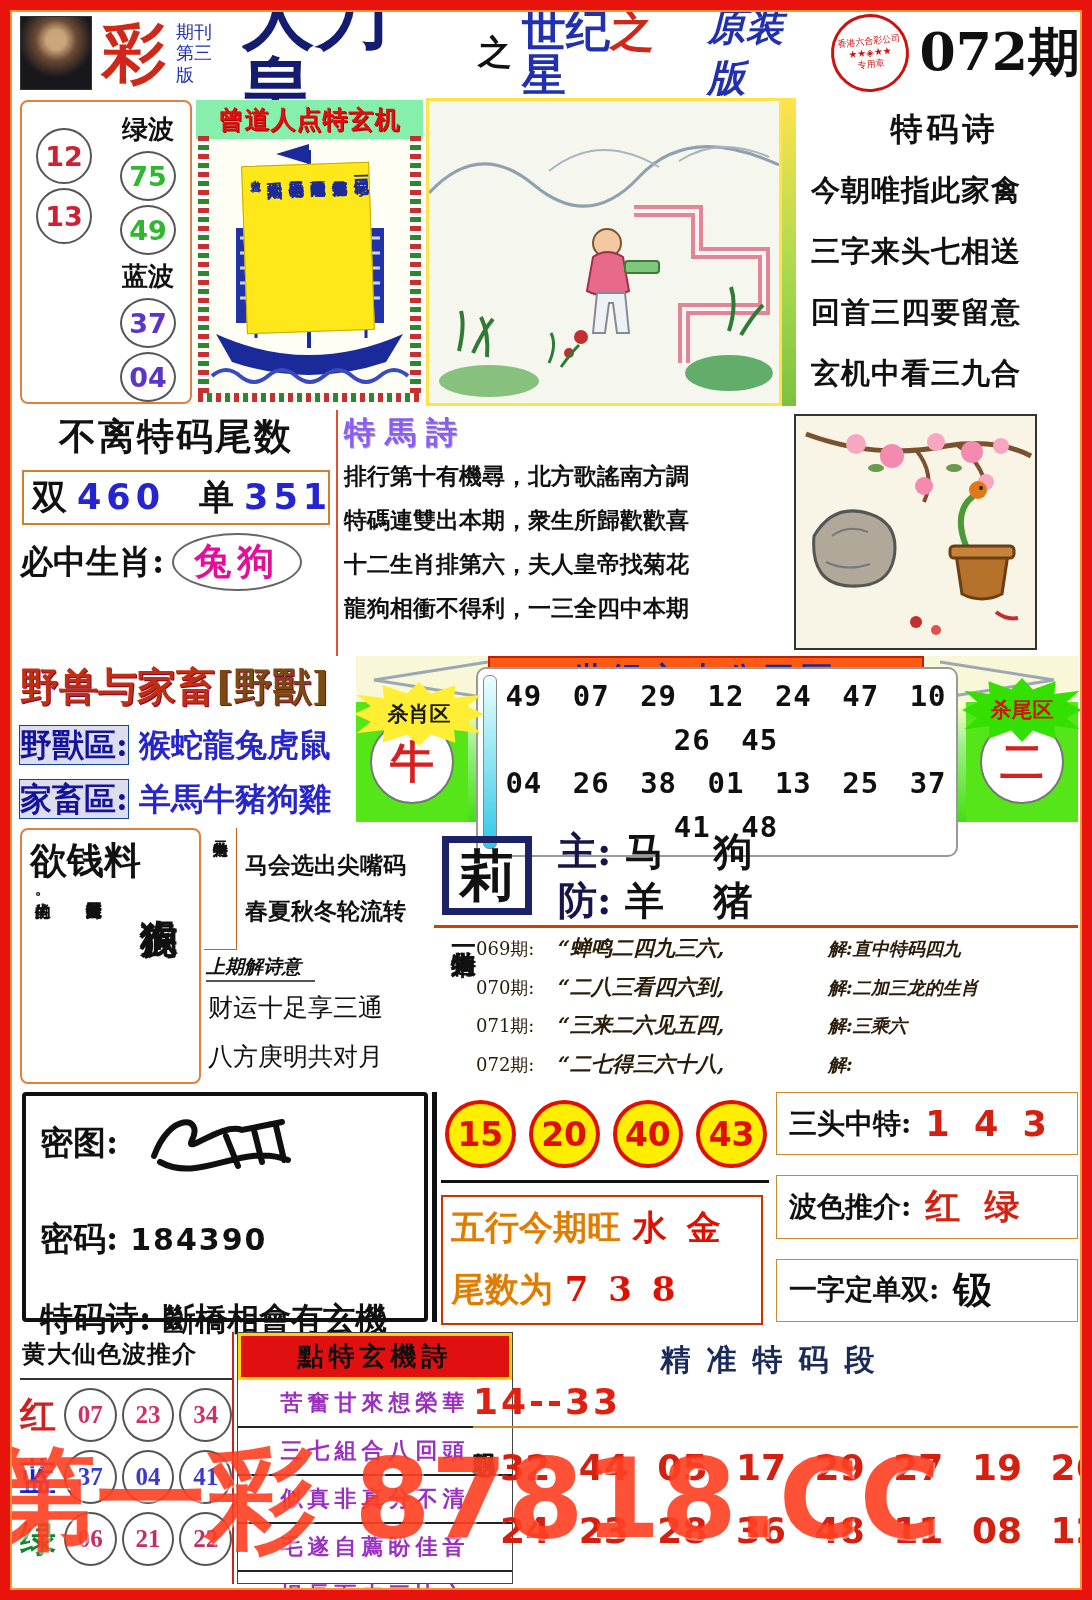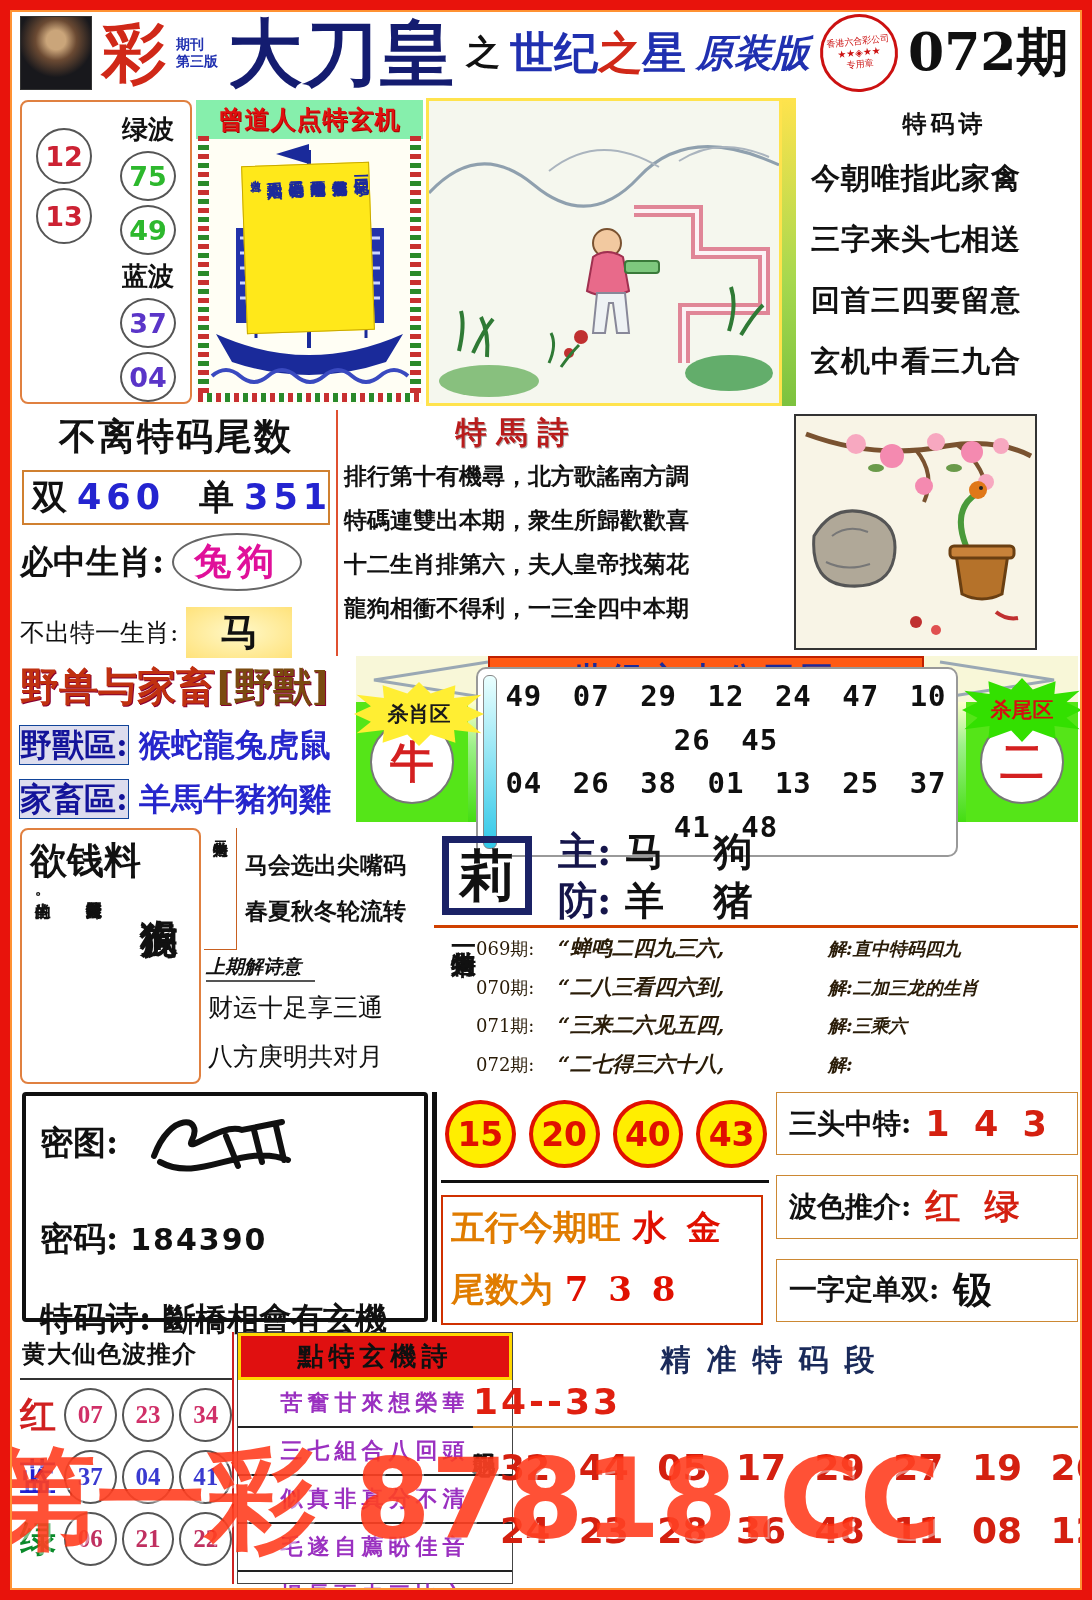--- a/index.html
+++ b/index.html
@@ -7,21 +7,21 @@
         font-family:"DejaVu Serif",serif;color:#111;}
   .abs{position:absolute;}
   .frame{position:absolute;inset:0;border:10px solid #e8130c;pointer-events:none;z-index:60;}
   .frame-inner{position:absolute;inset:10px;border:2px solid #ff9233;pointer-events:none;z-index:60;}
 
   
   .header{left:16px;top:14px;width:1060px;height:78px;display:flex;align-items:center;gap:10px;padding:0 4px;}
   .avatar{width:70px;height:72px;background:radial-gradient(circle at 50% 32%,#caa57a 16%,#6b4a33 34%,#18181c 62%);
           border:1px solid #333;flex:0 0 auto;}
   .brand-char{font-size:64px;font-weight:bold;color:#d02818;line-height:1;}
-  .brand-subs{display:flex;flex-direction:column;justify-content:center;color:#2030b0;font-weight:bold;font-size:14px;line-height:1.2;}
+  .brand-subs{display:flex;flex-direction:column;justify-content:center;color:#2030b0;font-weight:normal;font-size:18px;line-height:1.2;}
   .title-main{font-size:74px;font-weight:bold;color:#141c70;line-height:1;letter-spacing:2px;}
   .title-conj{font-size:34px;font-weight:bold;color:#111;}
   .title-series{font-size:44px;font-weight:bold;line-height:1;}
   .blue{color:#2030b0;} .redc{color:#d02818;}
   .title-edition{font-size:38px;font-weight:bold;color:#2030b0;font-style:italic;}
   .stamp{width:72px;height:72px;border:3px solid #cc1111;border-radius:50%;color:#cc1111;
          display:flex;flex-direction:column;align-items:center;justify-content:center;
          font-size:9px;line-height:1.25;transform:rotate(-6deg);flex:0 0 auto;text-align:center;}
   .stamp .stars{font-size:10px;}
   .issue{font-size:52px;font-weight:bold;color:#101010;white-space:nowrap;}
@@ -53,36 +53,36 @@
   .sail-text span{display:block;}
   .sail-sign{font-size:11px;}
 
   
   .pic1{left:426px;top:98px;width:356px;height:308px;border:3px solid #ffe34d;box-sizing:border-box;background:#f5f7ee;}
   .stripe{left:782px;top:98px;width:14px;height:308px;background:linear-gradient(180deg,#ffe34d,#a6d84e 60%,#7cc23e);}
   .pic2{left:794px;top:414px;width:243px;height:236px;border:2px solid #333;box-sizing:border-box;background:#f8f4e6;}
 
   
   .temashi{left:797px;top:100px;width:281px;height:304px;background:#fff;padding:6px 0 0 14px;box-sizing:border-box;}
-  .temashi .t{font-size:24px;font-weight:bold;text-align:center;letter-spacing:4px;margin:2px 0 8px;}
+  .temashi .t{font-size:32px;font-weight:bold;text-align:center;letter-spacing:4px;margin:2px 0 8px;}
   .temashi .l{font-size:29px;font-weight:600;line-height:2.1;letter-spacing:1px;}
 
   
   .tailbox{left:20px;top:412px;width:312px;height:242px;}
   .tailbox .t{font-size:37px;font-weight:bold;text-align:center;letter-spacing:2px;}
   .ds-box{border:2px solid #d08030;margin:8px 2px;padding:2px 8px;font-size:35px;font-weight:bold;display:flex;gap:10px;align-items:baseline;}
   .ds-box .n{color:#2424d0;letter-spacing:5px;font-family:"DejaVu Sans",sans-serif;}
   .must-row{font-size:33px;font-weight:bold;display:flex;align-items:center;gap:8px;margin-top:6px;}
   .ellipse{border:2px solid #666;border-radius:50%;padding:2px 20px;color:#e0109a;font-size:37px;letter-spacing:6px;}
   .not-row{font-size:25px;margin-top:16px;display:flex;align-items:center;gap:8px;}
   .not-row .vhl{font-size:38px;font-weight:bold;background:radial-gradient(#fff8c8,#ffe27a);padding:0 34px;}
 
   
   .temapoem{left:336px;top:410px;width:354px;height:246px;border-left:2px solid #e05030;padding:2px 0 0 6px;box-sizing:border-box;background:#fff;}
-  .temapoem .t{font-size:31px;font-weight:bold;color:#b91c1c;text-align:center;letter-spacing:10px;text-shadow:1px 1px 0 #aaa;}
+  .temapoem .t{font-size:31px;font-weight:bold;color:#8b5cf6;letter-spacing:10px;text-shadow:1px 1px 0 #aaa;}
   .temapoem .l{font-size:23px;font-weight:bold;line-height:1.92;white-space:nowrap;}
 
   
   .beastbox{left:20px;top:660px;width:333px;height:160px;}
   .beast-title{font-size:39px;font-weight:bold;color:#c03010;white-space:nowrap;text-shadow:1px 1px 0 #803;}
   .beast-title .tag{color:#7a4a10;}
   .beast-line{font-size:32px;font-weight:bold;color:#2626cc;margin-top:10px;white-space:nowrap;}
   .beast-line .lb{color:#14149a;background:#dde;outline:1px solid #149;}
 
   
@@ -301,24 +301,20 @@
     <div class="ds-box">
       <span>双</span>
       <span class="n">460</span>
       <span style="margin-left:24px">单</span>
       <span class="n">351</span>
     </div>
     <div class="must-row">
       <span>必中生肖:</span>
       <span class="ellipse">兔狗</span>
     </div>
-    <div class="not-row">
-      <span>不出特一生肖:</span>
-      <span class="vhl">马</span>
-    </div>
   </div>
 
   <div class="abs temapoem">
     <div class="t">特馬詩</div>
     <div class="l">排行第十有機尋，北方歌謠南方調</div>
     <div class="l">特碼連雙出本期，衆生所歸歡歡喜</div>
     <div class="l">十二生肖排第六，夫人皇帝找菊花</div>
     <div class="l">龍狗相衝不得利，一三全四中本期</div>
   </div>
 

